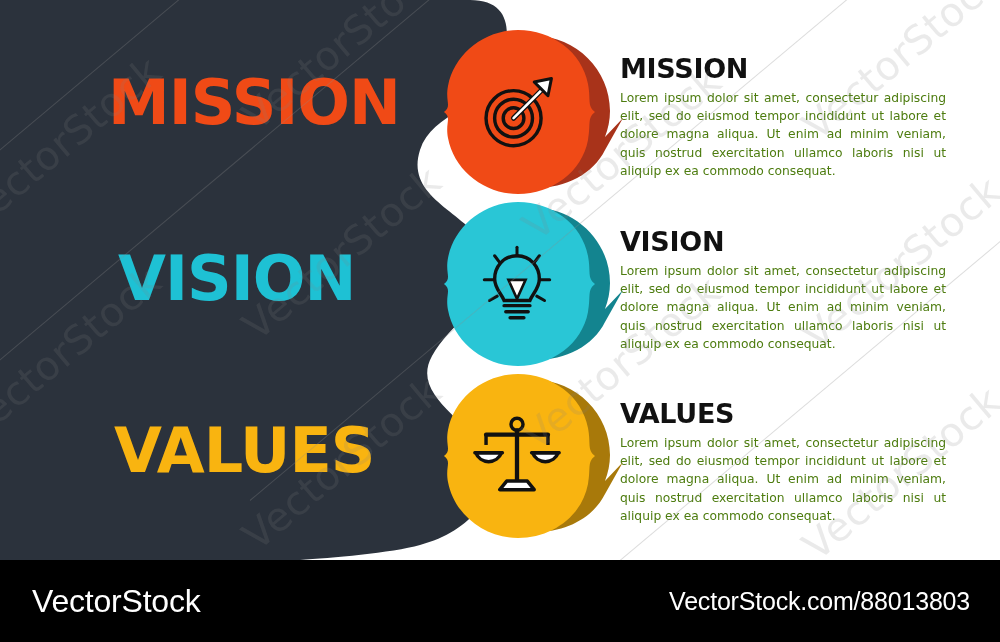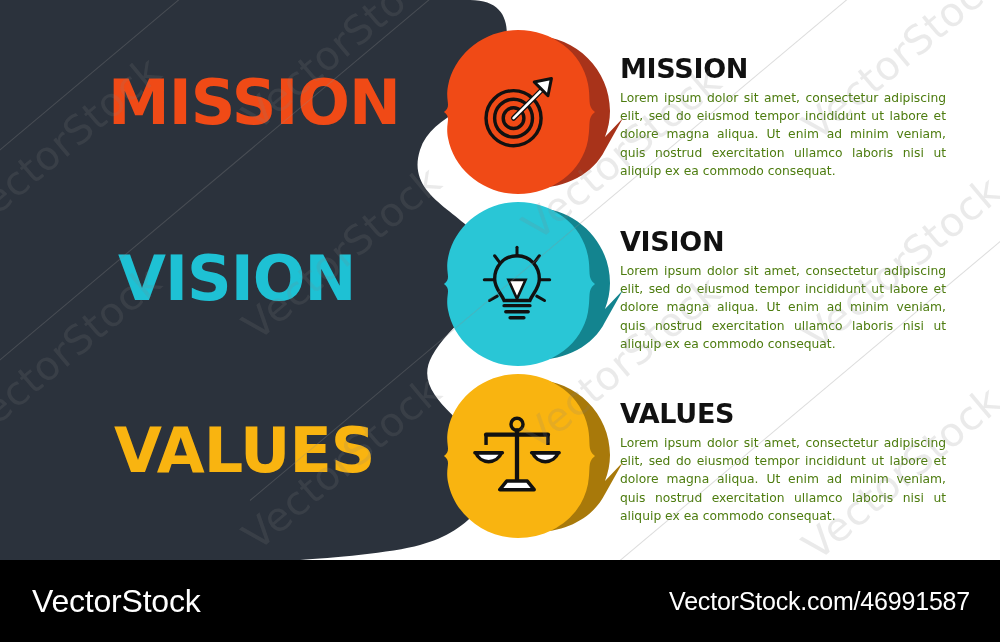--- a/index.html
+++ b/index.html
@@ -325,14 +325,14 @@
     <div class="wm-text" style="left:500px;  top:340px;">VectorStock</div>
     <div class="wm-text" style="left:780px;  top:30px;">VectorStock</div>
     <div class="wm-text" style="left:780px;  top:240px;">VectorStock</div>
     <div class="wm-text" style="left:780px;  top:450px;">VectorStock</div>
   </div>
 
 </div>
 
 <div class="footer">
   <div class="footer-logo">VectorStock</div>
-  <div class="footer-url">VectorStock.com/46991587</div>
+  <div class="footer-url">VectorStock.com/88013803</div>
 </div>
 
 </body></html>

